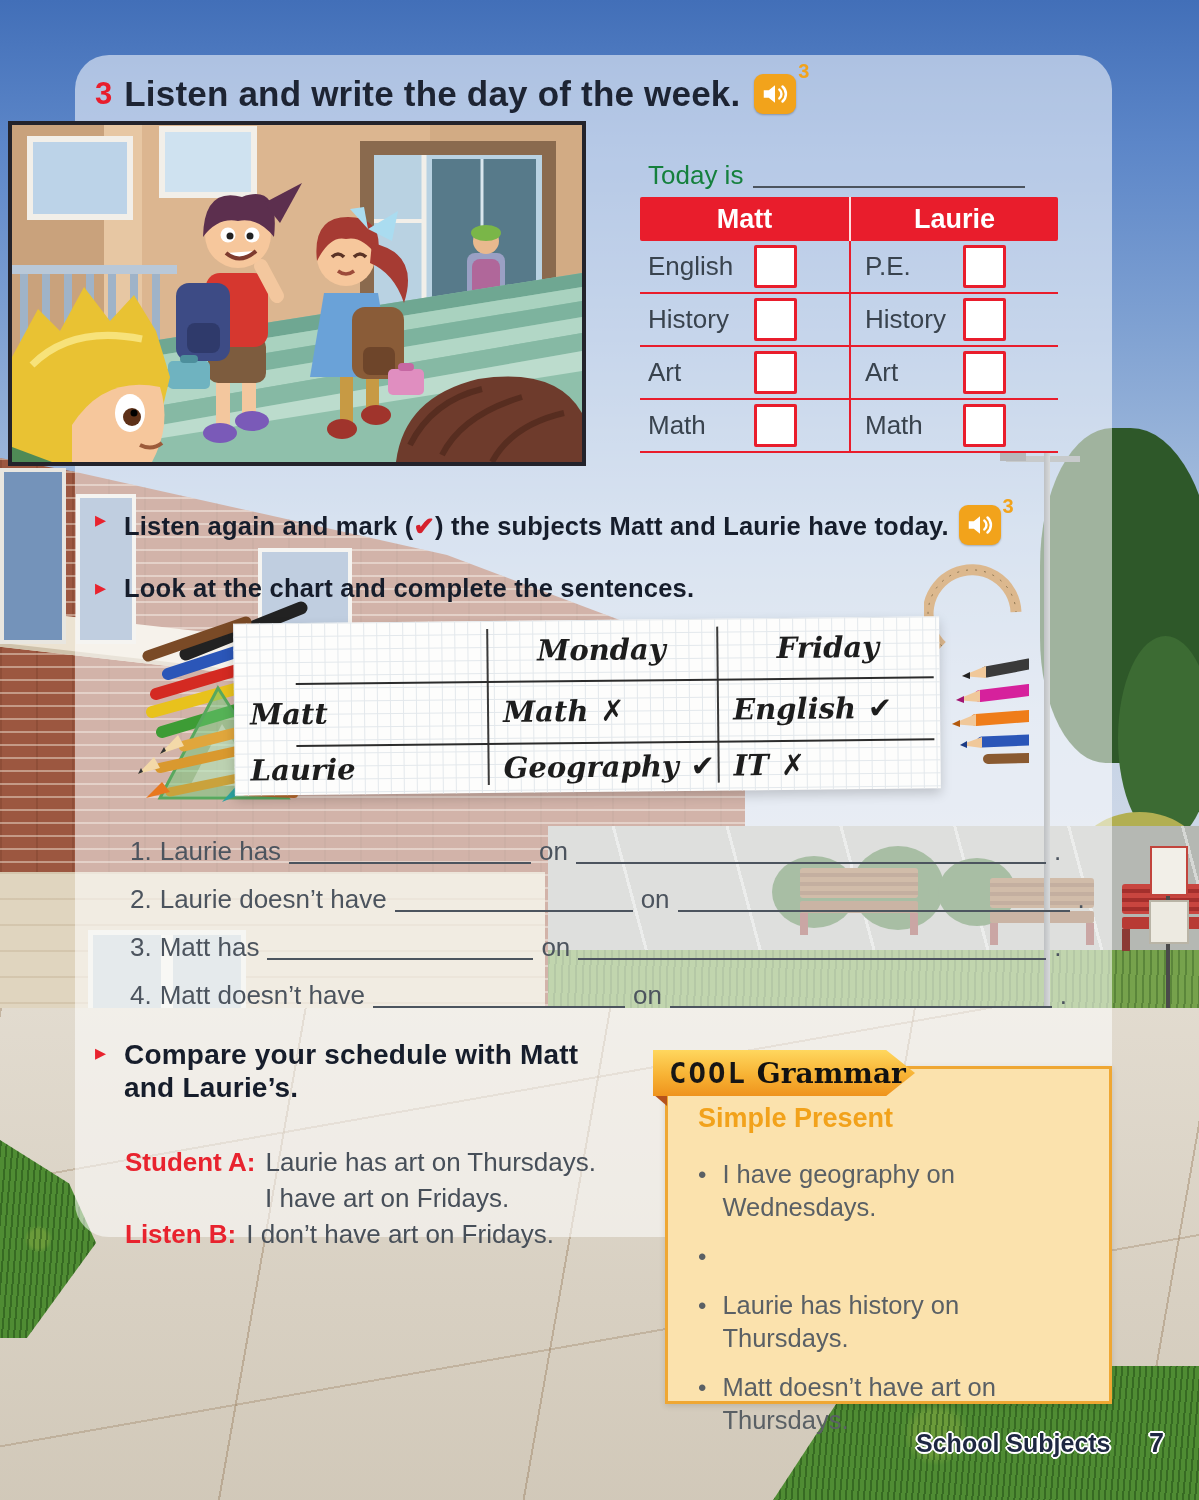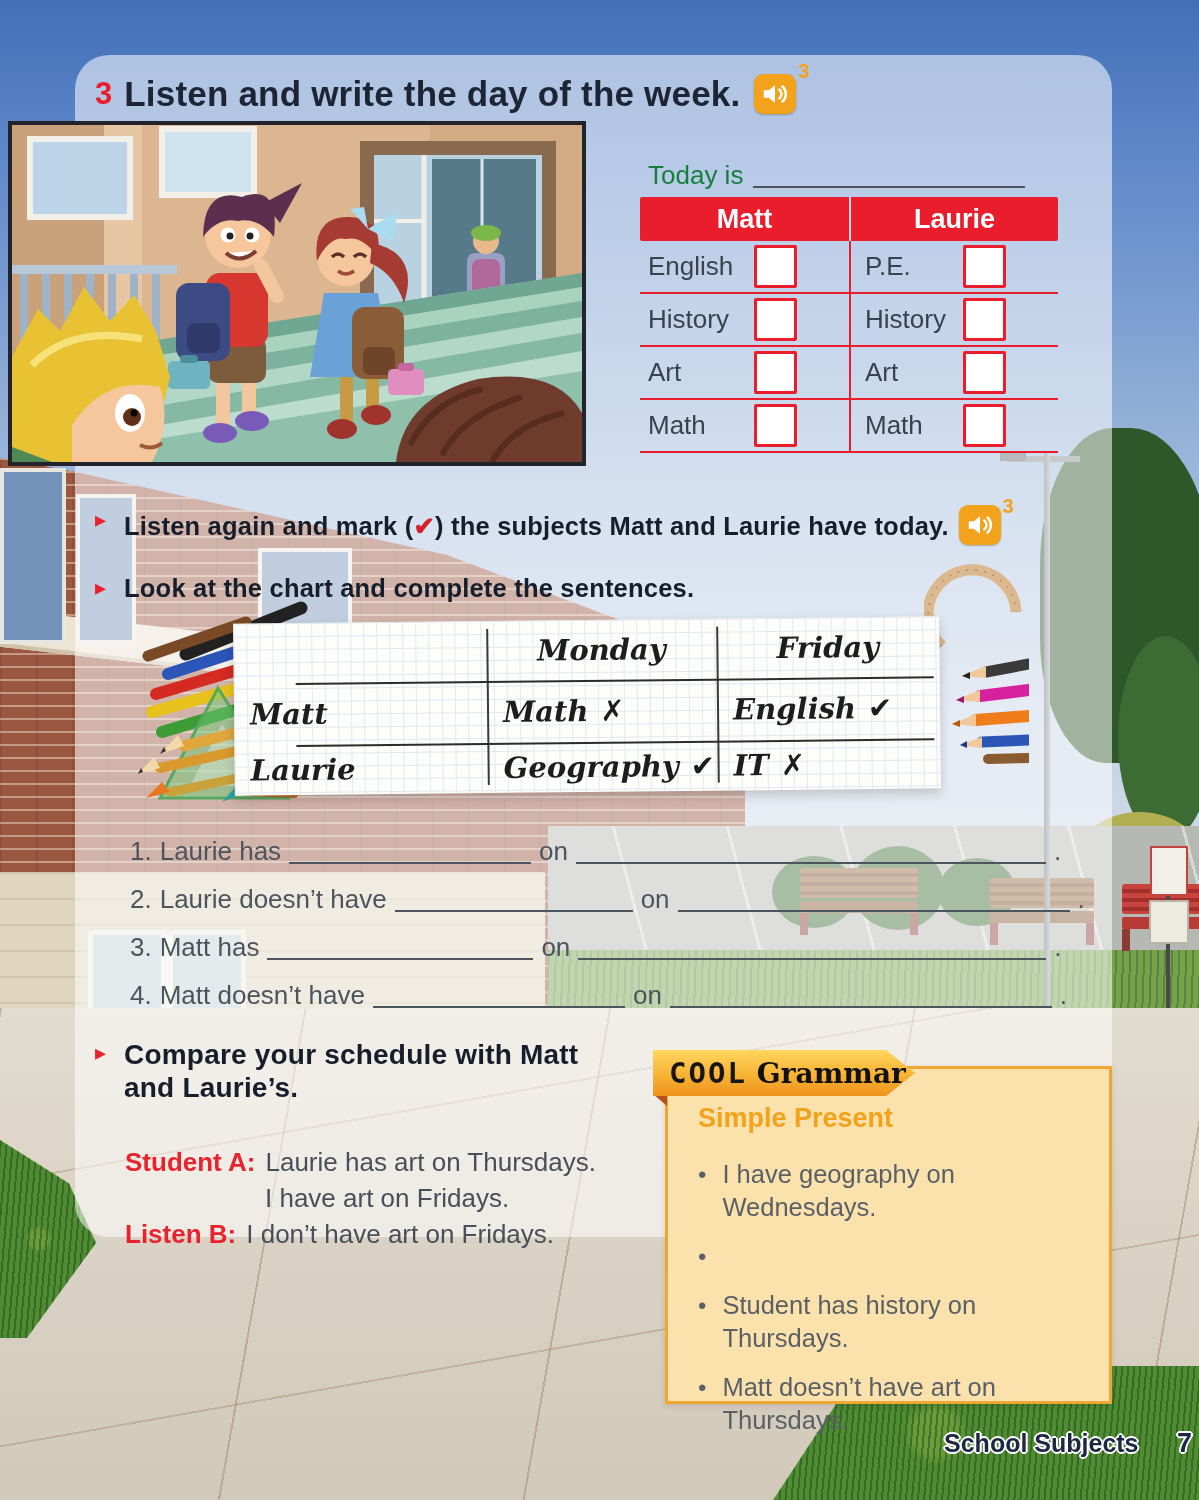--- a/index.html
+++ b/index.html
@@ -151,21 +151,21 @@
     display:flex;align-items:center;padding-left:16px;box-sizing:border-box;}
   #coolWord{font-weight:bold;font-size:29px;letter-spacing:2px;color:#161616;
     font-family:"DejaVu Sans Mono",monospace;}
   #grammarWord{font-family:"DejaVu Serif",serif;font-weight:bold;font-size:28px;color:#111;margin-left:10px;}
   #grammarInner{padding:34px 24px 0 30px;}
   #spHeading{color:#f2a21b;font-weight:bold;font-size:27px;margin-bottom:24px;}
   .gb{display:flex;margin-bottom:16px;}
   .gdot{color:#5a6065;font-size:24px;margin-right:16px;line-height:33px;}
   .gtxt{color:#5a6065;font-size:25.5px;line-height:33px;}
 
-  #footer{left:0;top:1428px;width:1164px;text-align:right;z-index:3;padding-left:28px;}
+  #footer{left:0;top:1428px;width:1164px;text-align:right;z-index:3;}
   #footSection{color:#1e2742;font-weight:bold;font-size:25px;
     text-shadow:-2px 0 #fff,2px 0 #fff,0 -2px #fff,0 2px #fff,-1px -1px #fff,1px 1px #fff,-1px 1px #fff,1px -1px #fff;}
   #footPage{color:#1e2742;font-weight:bold;font-size:27px;margin-left:34px;
     text-shadow:-2px 0 #fff,2px 0 #fff,0 -2px #fff,0 2px #fff,-1px -1px #fff,1px 1px #fff,-1px 1px #fff,1px -1px #fff;}
 </style>
 </head>
 <body>
 
 <div class="bg" id="sky"></div>
 <div class="bg" id="building"></div>
@@ -492,21 +492,21 @@
     <div id="spHeading">Simple Present</div>
     <div class="gb">
         <span class="gdot">•</span>
         <span class="gtxt">I have geography on Wednesdays.</span>
       </div>
     <div class="gb">
         <span class="gdot">•</span>
       </div>
     <div class="gb">
         <span class="gdot">•</span>
-        <span class="gtxt">Student has history on Thursdays.</span>
+        <span class="gtxt">Laurie has history on Thursdays.</span>
       </div>
     <div class="gb">
         <span class="gdot">•</span>
         <span class="gtxt">Matt doesn’t have art on Thursdays.</span>
       </div>
   </div>
 </div>
 <div class="c" id="ribbonFold"></div>
 <div class="c" id="ribbon">
   <span id="coolWord">COOL</span>

